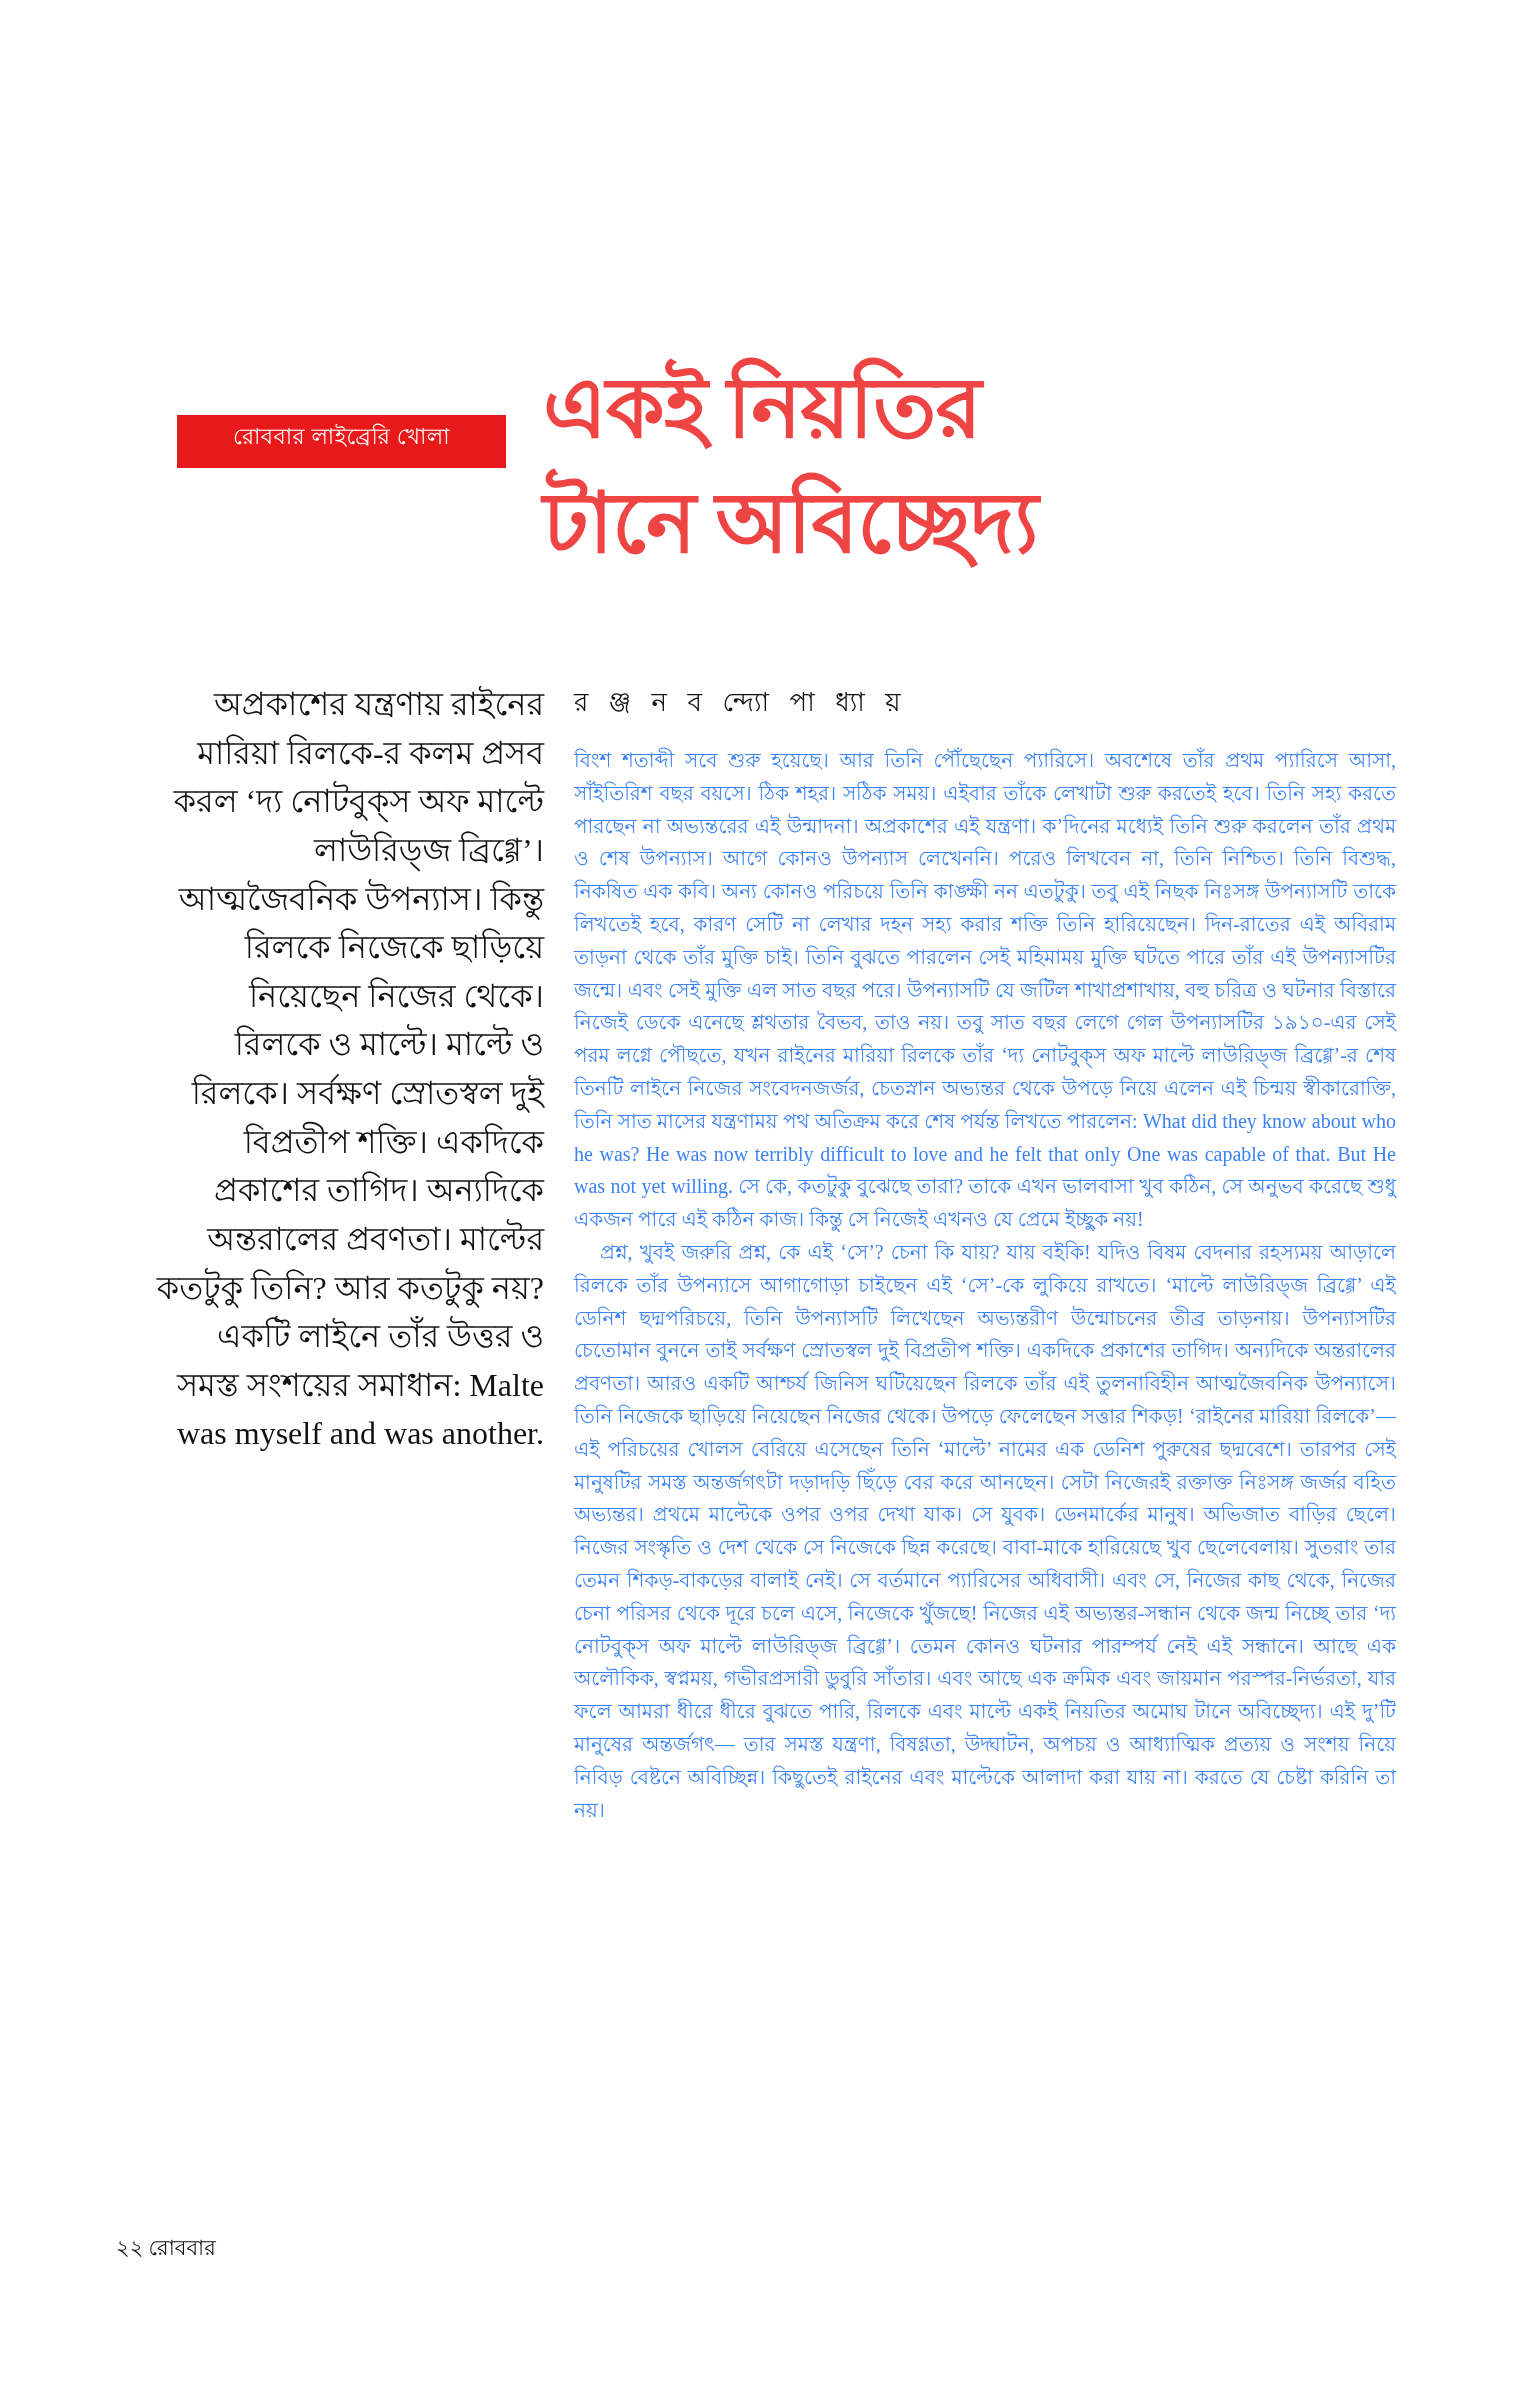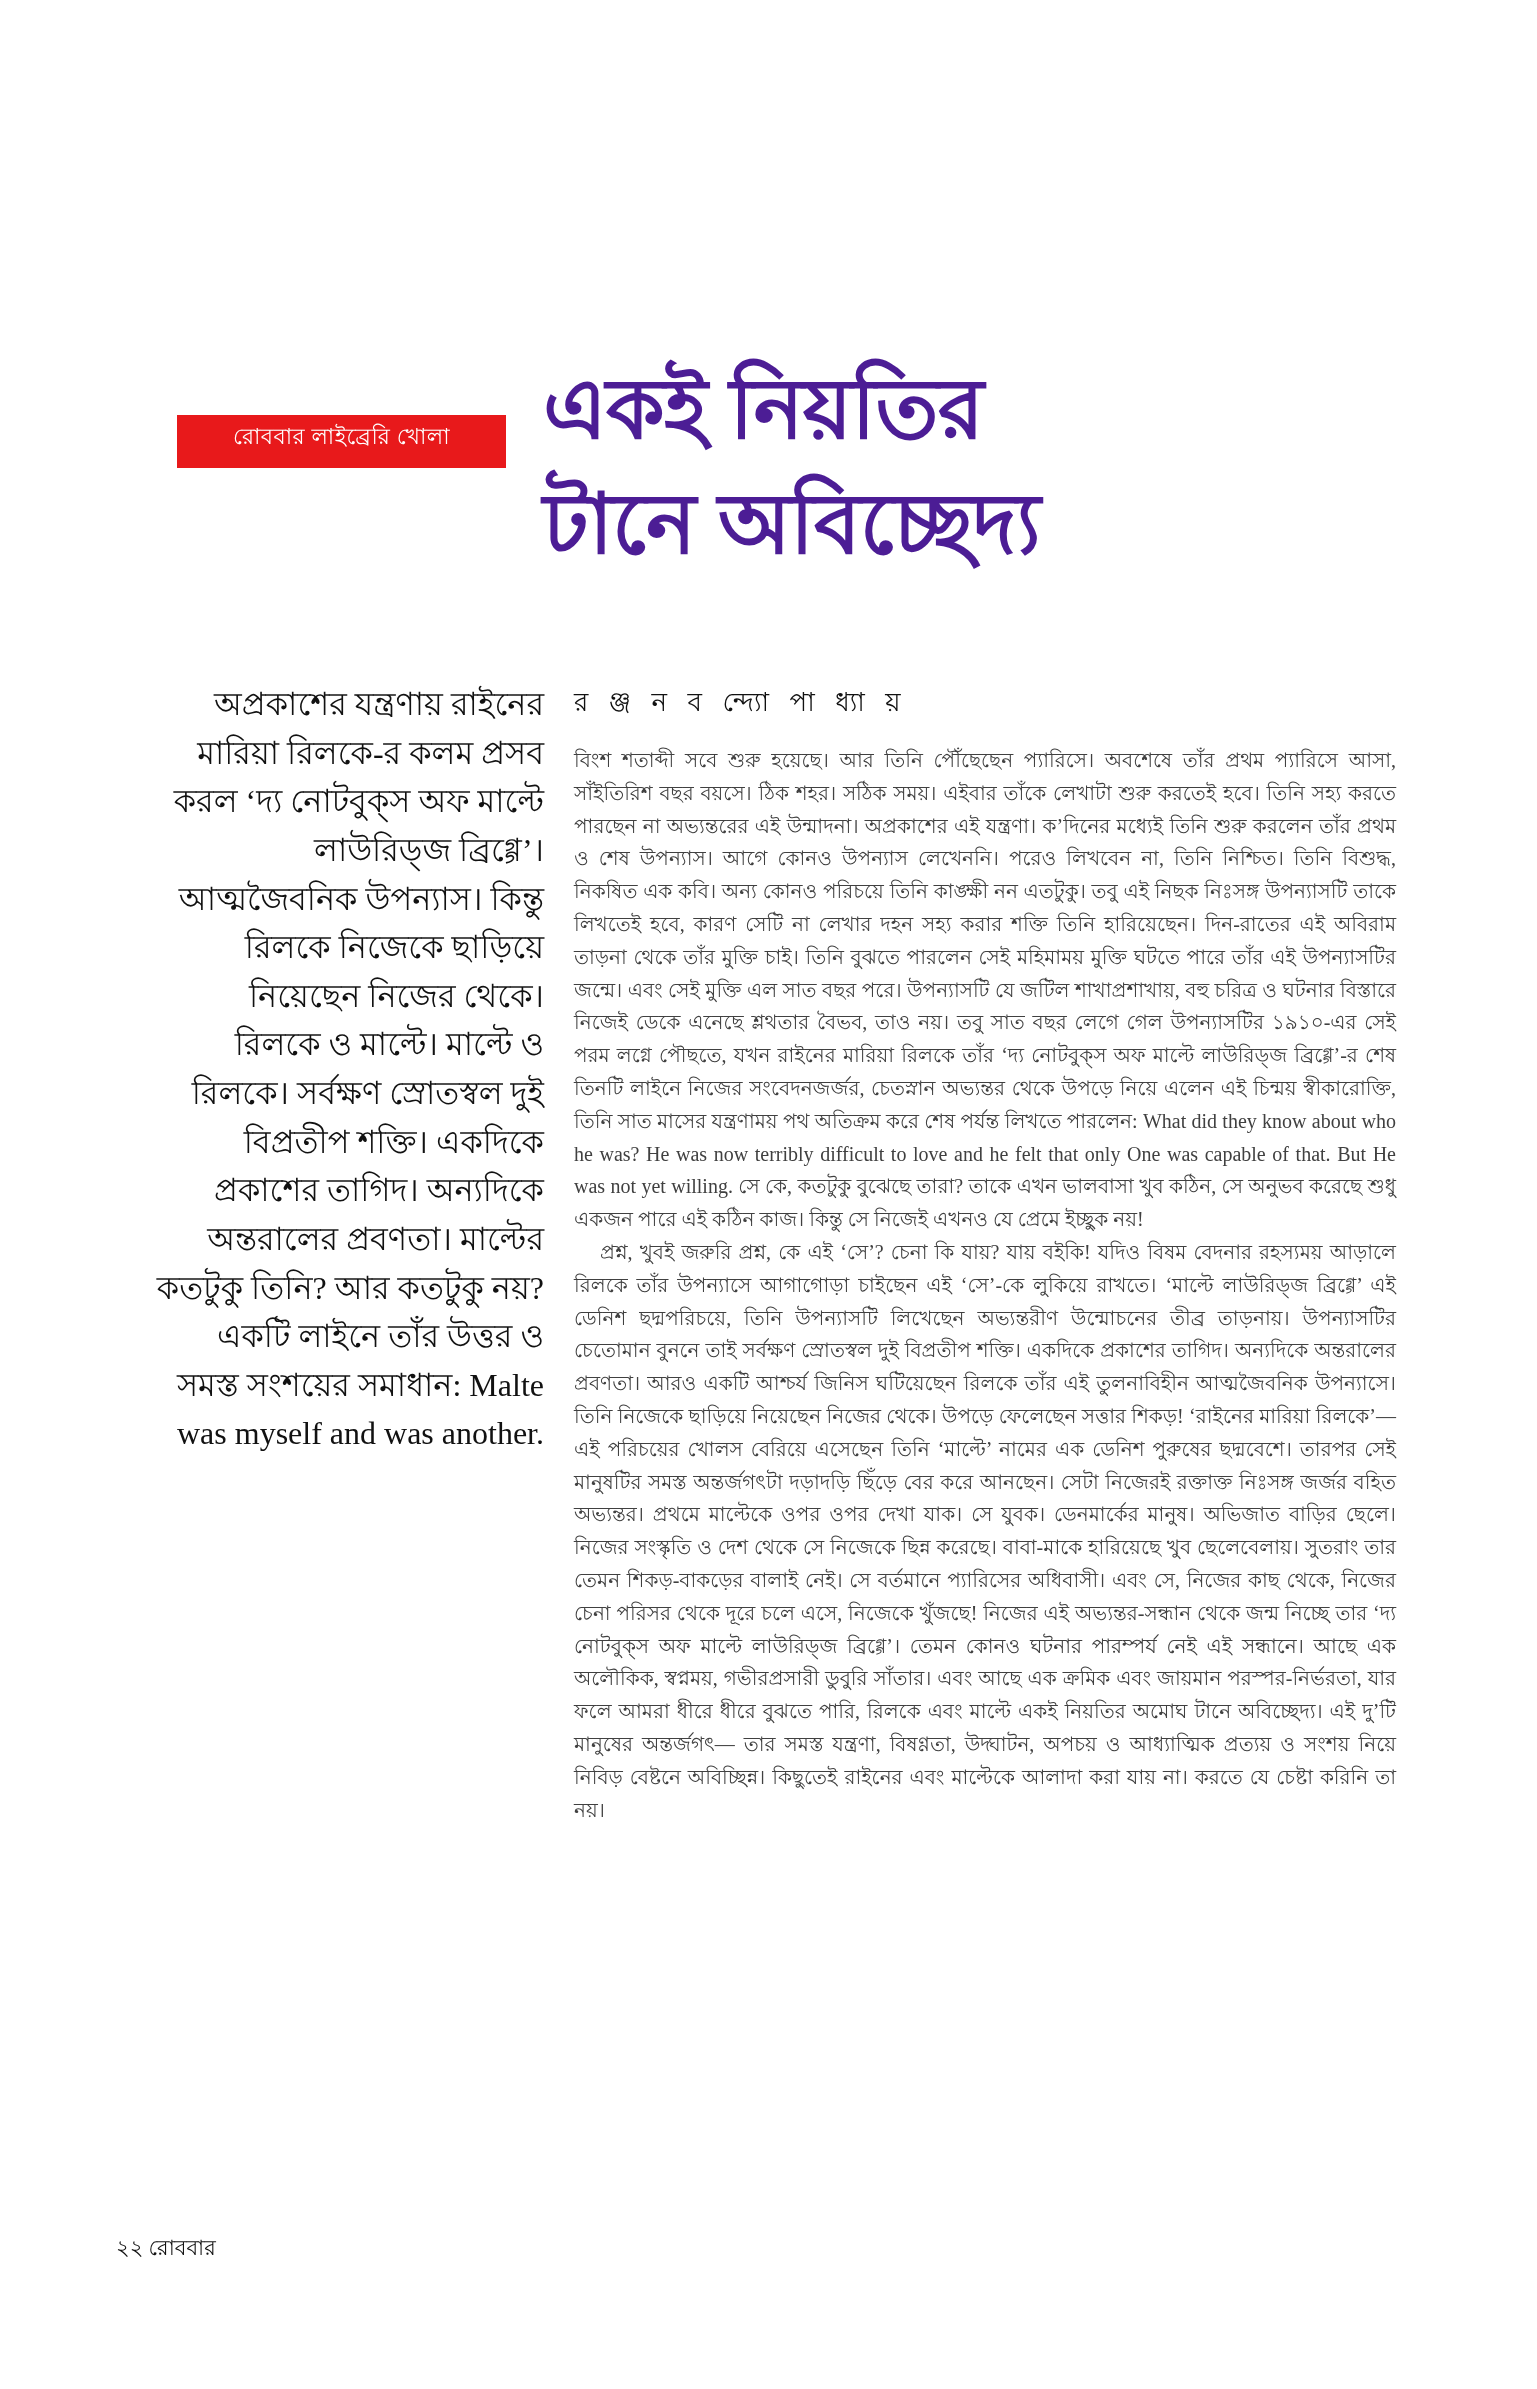--- a/index.html
+++ b/index.html
@@ -41,26 +41,26 @@
     letter-spacing: 0.4px;
     white-space: nowrap;
   }
 
   
   .headline {
     position: absolute;
     left: 543px;
     top: 364px;
     width: 884px;
-    font-family: Liberation Sans, sans-serif;
+    font-family: Liberation Serif, serif;
     font-weight: bold;
     font-size: 84px;
     line-height: 1.08;
     letter-spacing: -0.8px;
-    color: #4c1d95;
+    color: #ef4444;
   }
   .headline .l1 { display: block; }
   .headline .l2 { display: block; margin-top: 24px; }
 
   
   .byline {
     position: absolute;
     left: 574px;
     top: 682px;
     width: 853px;
@@ -92,21 +92,21 @@
   
   .bodycol {
     position: absolute;
     left: 574px;
     top: 744px;
     width: 822px;
     font-family: "Liberation Serif", serif;
     font-size: 20px;
     line-height: 1.64;
     text-align: justify;
-    color: #404040;
+    color: #3b82f6;
   }
   .bodycol p {
     margin: 0;
     text-indent: 26px;
   }
   .bodycol p.first {
     text-indent: 0;
   }
 
   

